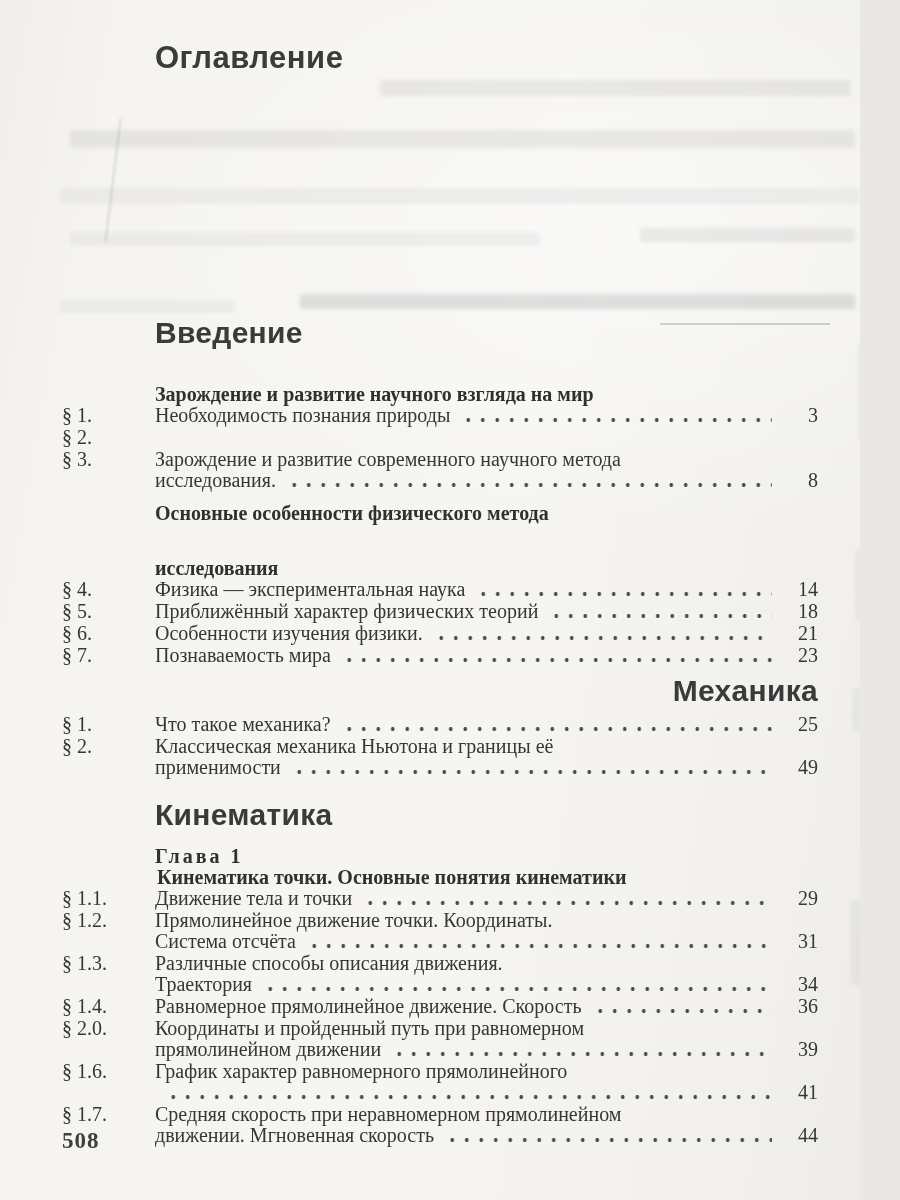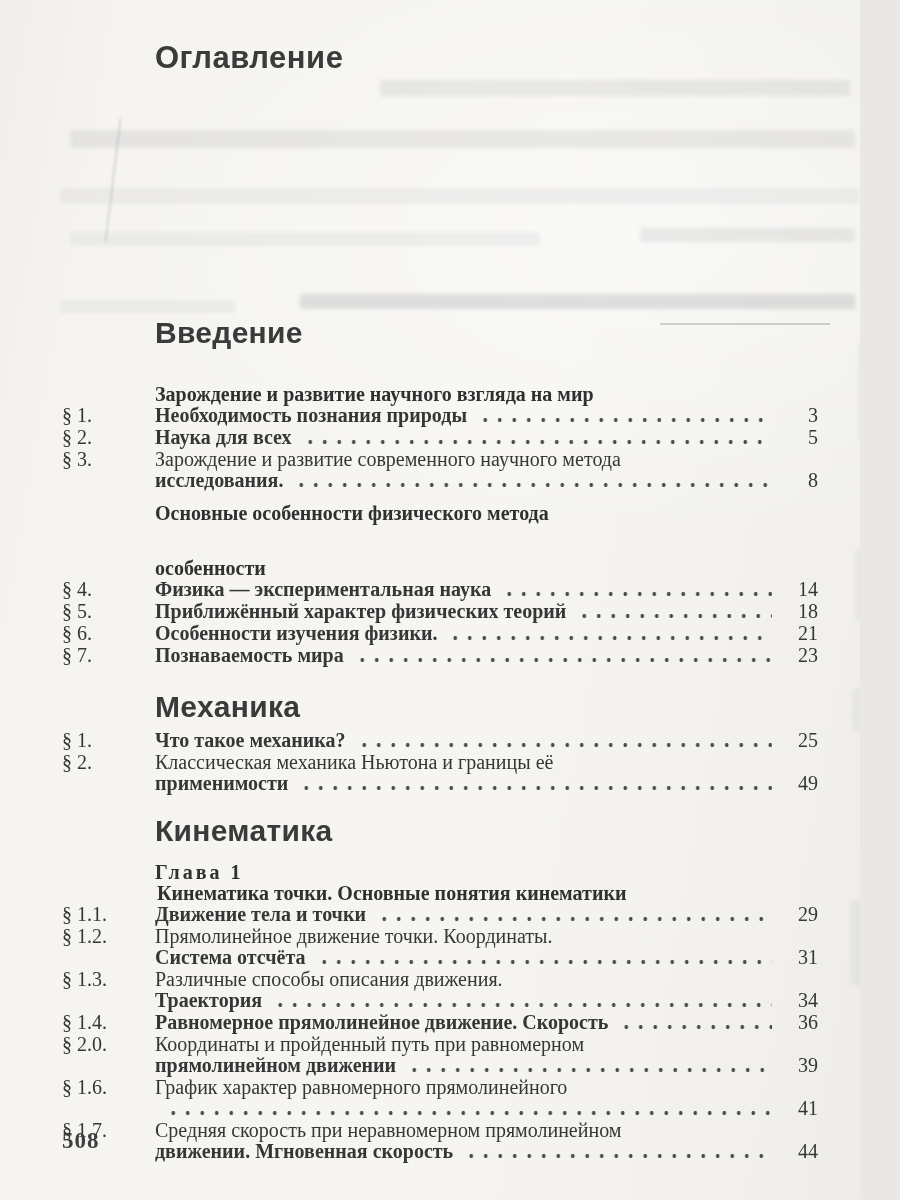--- a/index.html
+++ b/index.html
@@ -21,21 +21,21 @@
     margin:0 0 0 93px; letter-spacing:0.5px;
   }
 
   .bleed-spacer { height:240px; }
 
   .section-heading {
     font-family:"Liberation Sans", sans-serif; font-weight:bold;
     font-size:30px; line-height:34px; color:#3a3a3a;
     margin:0 0 6px 93px; letter-spacing:0.3px;
   }
-  .mt-mech { margin-top:24px; }
+  .mt-mech { margin-top:8px;text-align:right; }
   .mt-kin  { margin-top:20px; }
 
   .sub-heading {
     font-weight:bold; font-size:20px; line-height:21px; color:#303030;
     margin-left:93px;
     margin-top:34px;
   }
   .sub-heading.gap-top { margin-top:12px; }
 
   .chapter-label {
@@ -44,21 +44,21 @@
   }
   .chapter-title {
     font-weight:bold; font-size:20px; line-height:21px; color:#303030;
     margin-left:95px;
   }
 
   .entry { display:flex; margin-bottom:1px; font-size:20px; line-height:21px; color:#363636; }
   .entry .num { flex:0 0 93px; white-space:nowrap; }
   .entry .body { flex:1 1 auto; min-width:0; }
   .entry .line { display:flex; align-items:baseline; }
-  .entry .txt { white-space:nowrap;font-weight:bold; }
+  .entry .txt { white-space:nowrap; }
   .entry .cont { white-space:nowrap; }
 
   .leader {
     flex:1 1 auto; min-width:14px; height:6px; align-self:flex-end;
     margin:0 10px 4px 9px;
     background-image:radial-gradient(circle, #4a4a4a 1.7px, rgba(0,0,0,0) 2.1px);
     background-size:14.5px 6px; background-repeat:repeat-x; background-position:2px 1px;
   }
   .pg { flex:0 0 auto; min-width:36px; text-align:right; font-size:20px; }
 
@@ -109,43 +109,36 @@
             <span class="line">
               <span class="txt">Необходимость познания природы</span>
               <span class="leader"></span>
               <span class="pg">3</span>
             </span>
           </span>
       </div>
 
       <div class="entry">
         <span class="num">§ 2.</span>
-        <span class="body">
-            <span class="line">
-              <span class="txt">Наука для всех</span>
-              <span class="leader"></span>
-              <span class="pg">5</span>
-            </span>
-          </span>
       </div>
 
       <div class="entry">
         <span class="num">§ 3.</span>
         <span class="body">
           <span class="cont" style="display:block;">Зарождение и развитие современного научного метода</span>
           <span class="line">
               <span class="txt">исследования.</span>
               <span class="leader"></span>
               <span class="pg">8</span>
             </span>
         </span>
       </div>
 
       <div class="sub-heading gap-top">Основные особенности физического метода</div>
-      <div class="sub-heading">особенности</div>
+      <div class="sub-heading">исследования</div>
 
       <div class="entry">
         <span class="num">§ 4.</span>
         <span class="body">
             <span class="line">
               <span class="txt">Физика — экспериментальная наука</span>
               <span class="leader"></span>
               <span class="pg">14</span>
             </span>
           </span>

